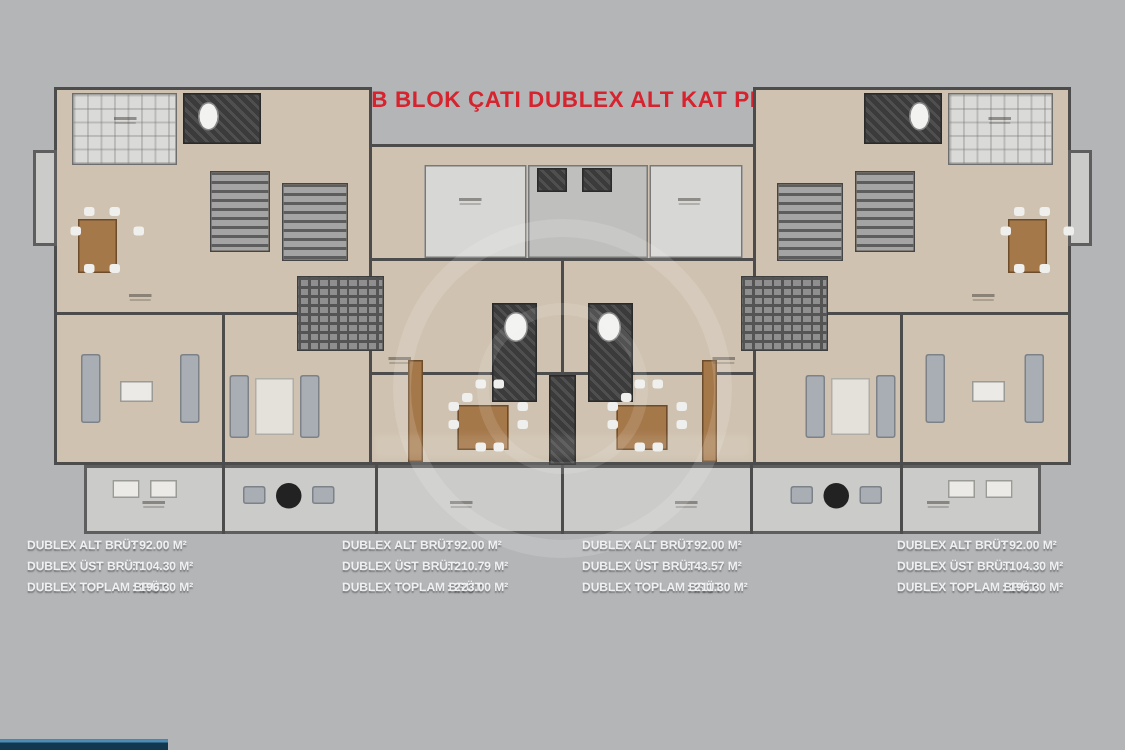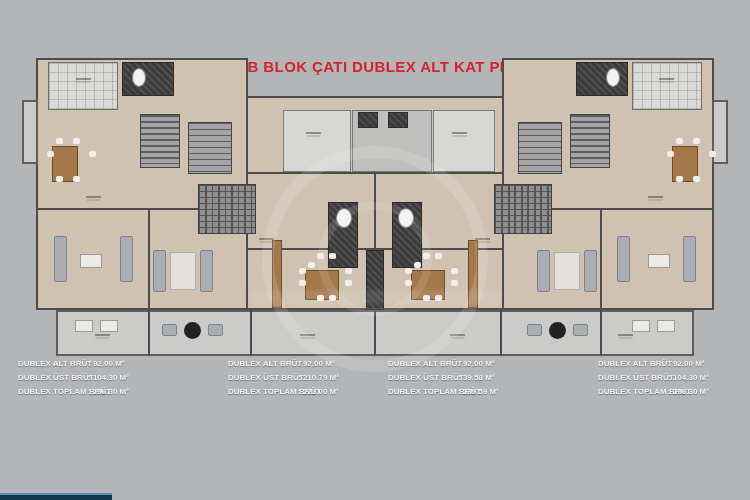--- a/index.html
+++ b/index.html
@@ -180,25 +180,25 @@
         <span>: 223.00 M²</span>
       </div>
   </div>
   <div class="abs meas" style="left:388px;top:357px;">
     <div class="row">
         <span class="l">DUBLEX ALT BRÜT</span>
         <span>: 92.00 M²</span>
       </div>
     <div class="row">
         <span class="l">DUBLEX ÜST BRÜT</span>
-        <span>: 39.58 M²</span>
-      </div>
-    <div class="row">
-        <span class="l">DUBLEX TOPLAM BRÜT</span>
-        <span>: 139.59 M²</span>
+        <span>: 43.57 M²</span>
+      </div>
+    <div class="row">
+        <span class="l">DUBLEX TOPLAM BRÜT</span>
+        <span>: 211.30 M²</span>
       </div>
   </div>
   <div class="abs meas" style="left:598px;top:357px;">
     <div class="row">
         <span class="l">DUBLEX ALT BRÜT</span>
         <span>: 92.00 M²</span>
       </div>
     <div class="row">
         <span class="l">DUBLEX ÜST BRÜT</span>
         <span>: 104.30 M²</span>

